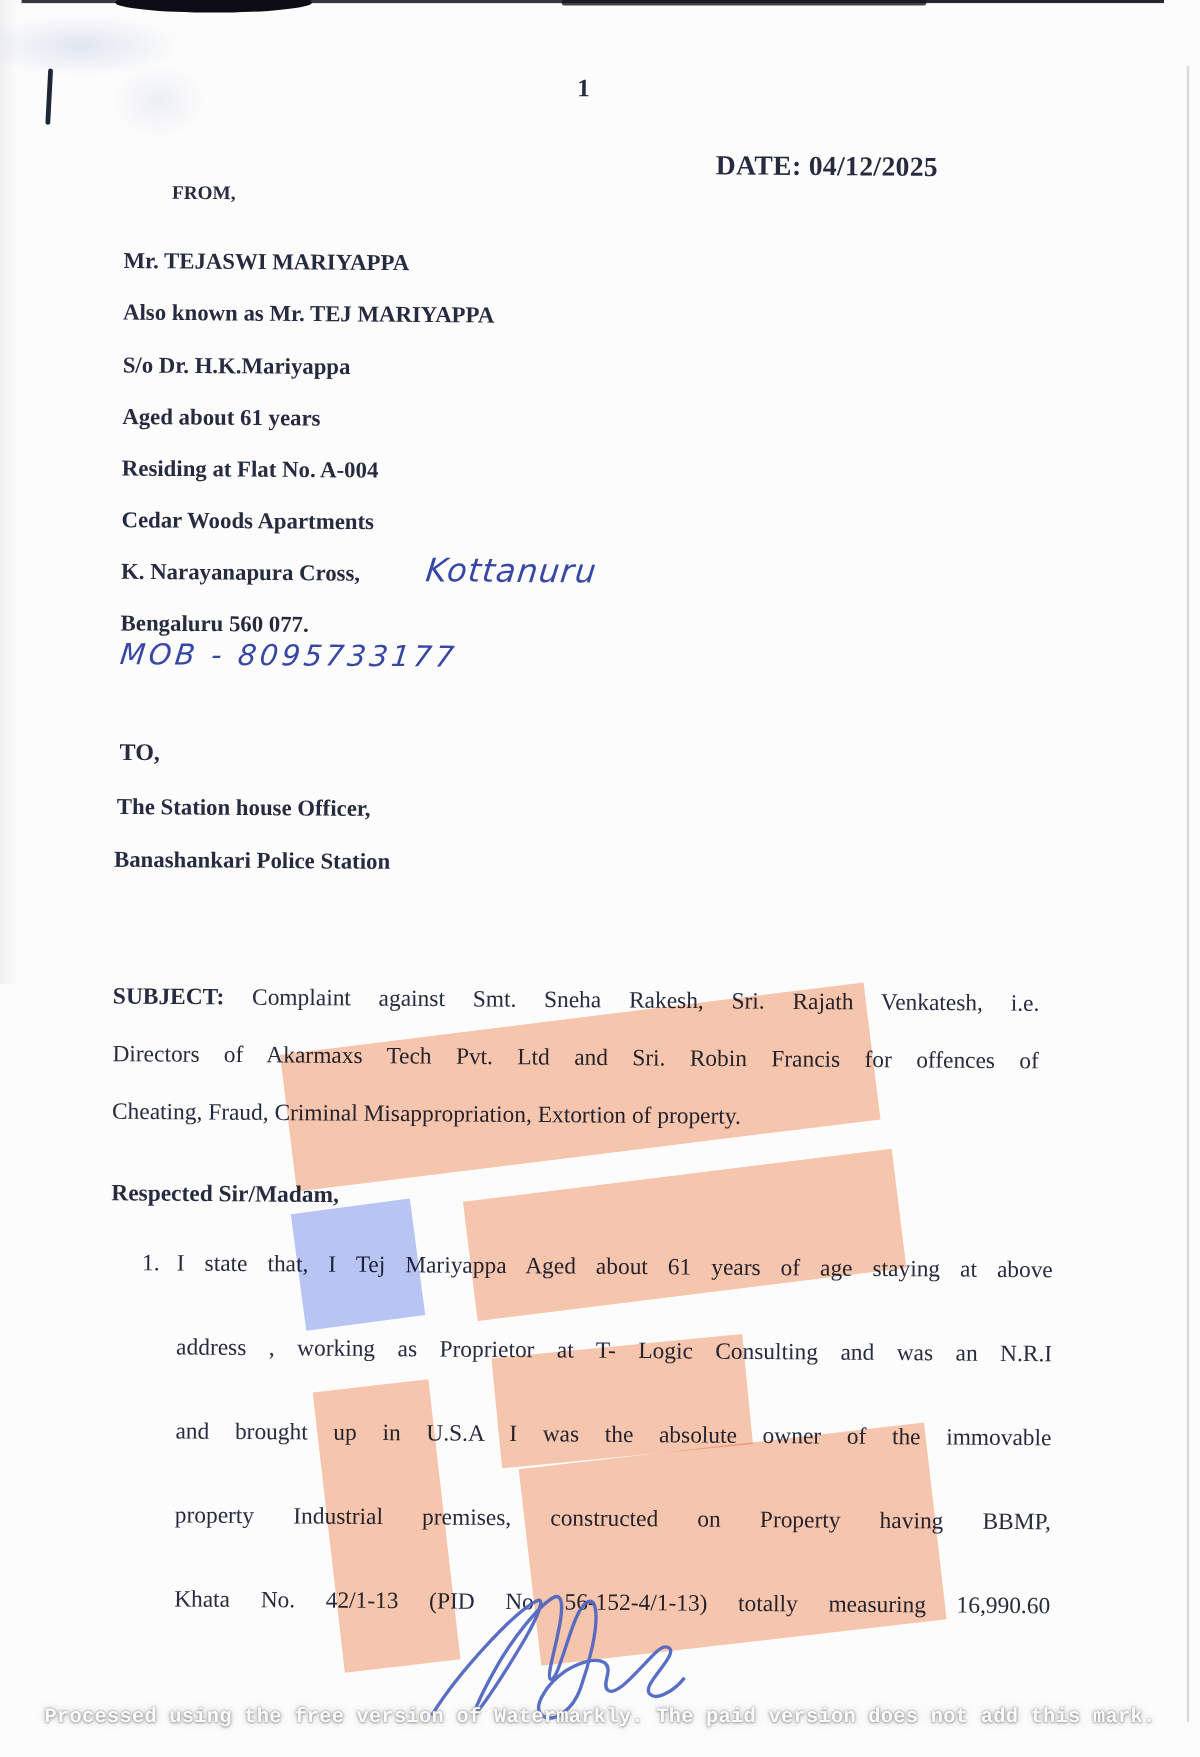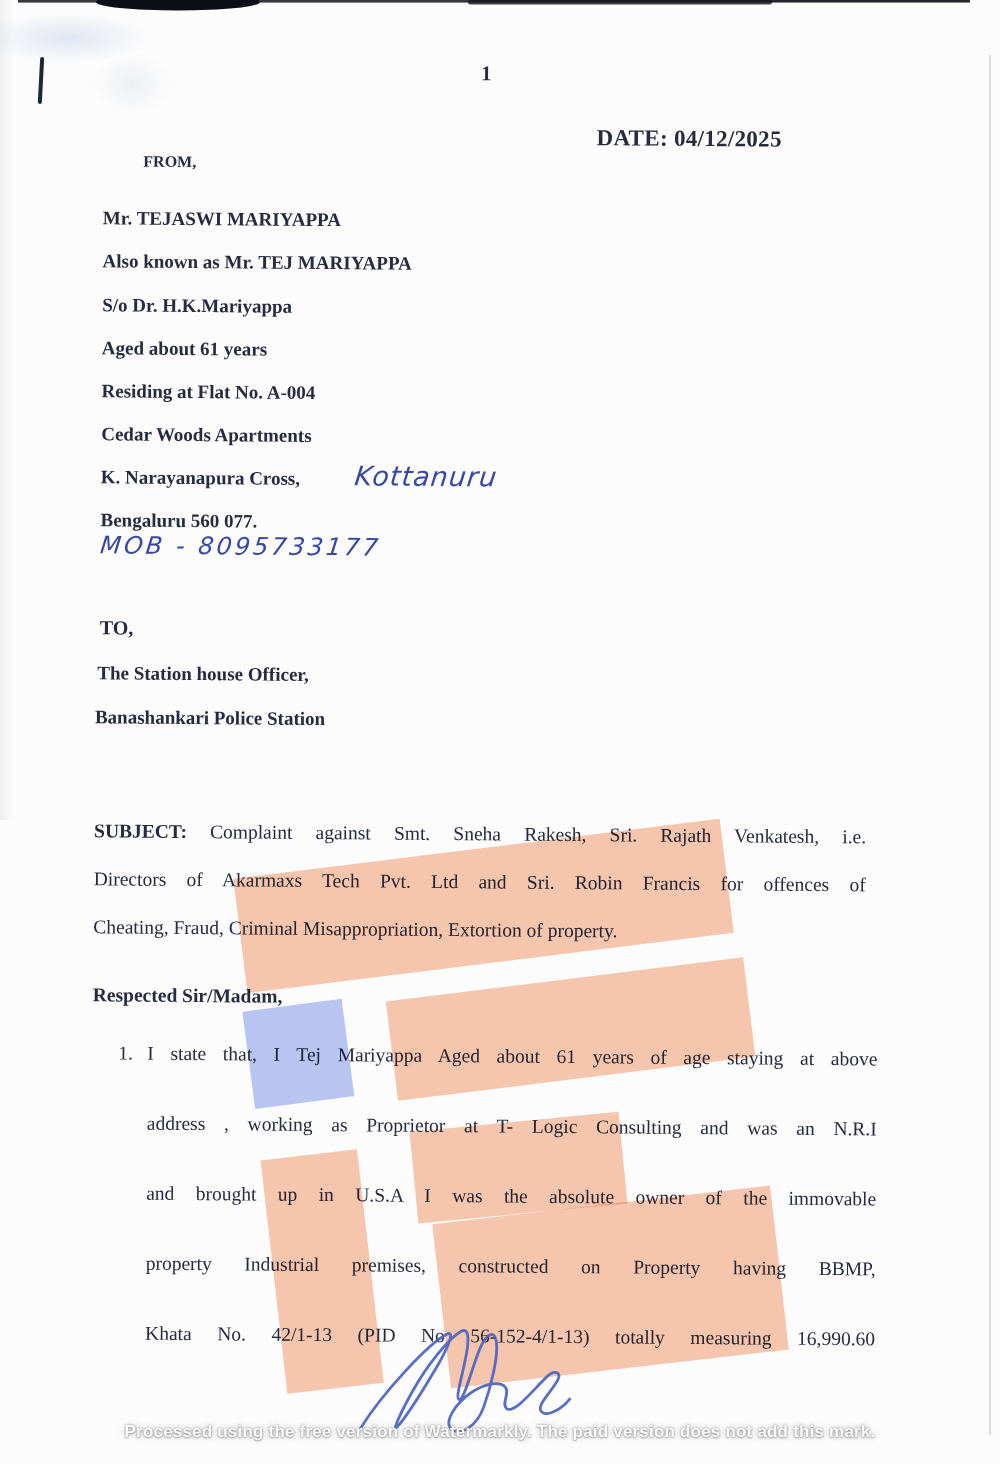--- a/index.html
+++ b/index.html
@@ -29,21 +29,21 @@
   
   .jline{position:absolute;text-align:justify;text-align-last:justify;-moz-text-align-last:justify;}
   .subj-line{left:100px;width:772px;font-size:19.5px;}
   .body-line{left:155px;width:730px;font-size:19.5px;}
   
   .hl{position:absolute;mix-blend-mode:multiply;}
   .hl.salmon{background:#f6c5ad;}
   .hl.blue{background:#b8c5f2;}
   #watermark{
     left:0;top:1422px;width:1000px;text-align:center;
-    font-family:Liberation Sans, sans-serif;
+    font-family:Liberation Mono, monospace;
     font-size:17px;font-weight:bold;color:rgba(255,255,255,.96);
     text-shadow:0 0 2px rgba(135,135,135,.95), 0 0 6px rgba(150,150,150,.55), 0 1px 2px rgba(120,120,120,.5);
     letter-spacing:.2px;
   }
 </style>
 </head>
 <body>
 
 <div class="abs" id="left-band"></div>
 <div class="abs" id="right-edge-line"></div>

